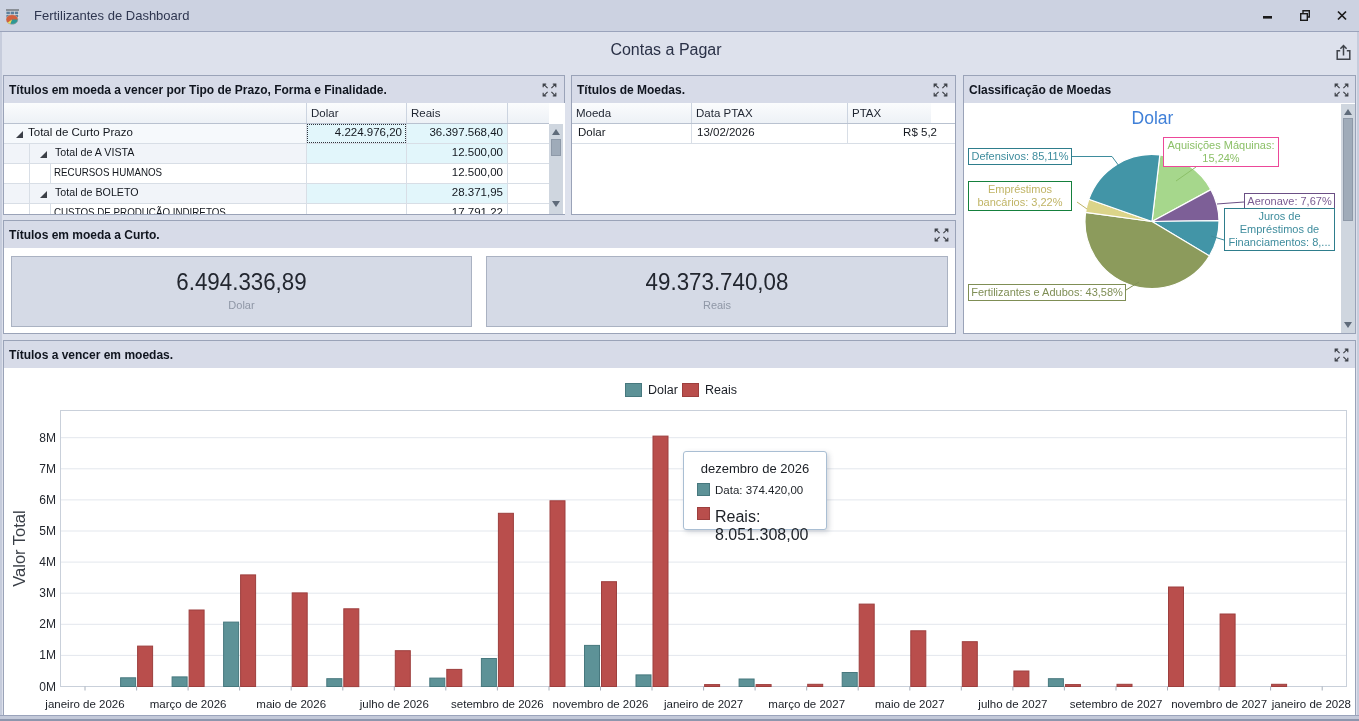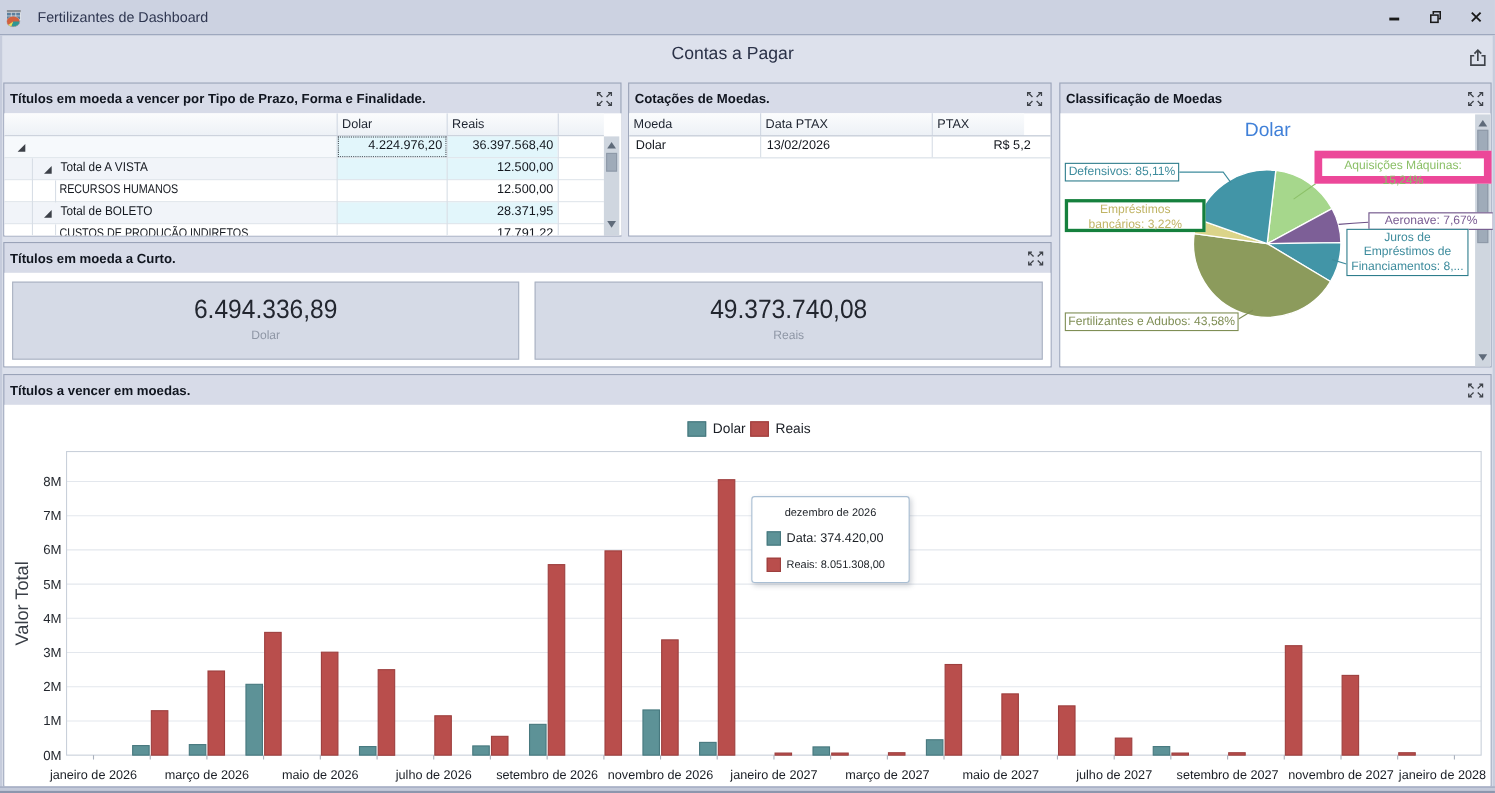--- a/index.html
+++ b/index.html
@@ -79,20 +79,21 @@
   <div class="gline" style="left:0;top:20px;width:545px;height:1px;background:#b9c2d0"></div>
   <div class="abs" style="left:0;top:21px;width:302px;height:19px;background:#f6f9fc"></div>
   <div class="abs" style="left:302px;top:21px;width:100px;height:19px;background:#e2f6fb"></div>
   <div class="abs" style="left:402px;top:21px;width:101px;height:19px;background:#e2f6fb"></div>
   <div class="abs" style="left:503px;top:21px;width:42px;height:19px;background:#ffffff"></div>
   <div class="abs" style="left:11px;top:21px">
       <svg width="9" height="9" viewBox="0 0 9 9" style="position:absolute;top:6px">
         <polygon points="8,1 8,8 1,8" fill="#3c4048"></polygon>
       </svg>
     </div>
+  <div class="cell" style="left:24px;top:21px;width:276px;">Total de Curto Prazo</div>
   <div class="cell num" style="left:308px;top:21px;width:90px">4.224.976,20</div>
   <div class="cell num" style="left:408px;top:21px;width:91px">36.397.568,40</div>
   <div class="abs" style="left:303px;top:21px;width:99px;height:19px;border:1px dotted #30343c"></div>
   <div class="gline" style="left:0;top:40px;width:545px;height:1px"></div>
   <div class="abs" style="left:0;top:41px;width:302px;height:19px;background:#f1f4f9"></div>
   <div class="abs" style="left:302px;top:41px;width:100px;height:19px;background:#e2f6fb"></div>
   <div class="abs" style="left:402px;top:41px;width:101px;height:19px;background:#e2f6fb"></div>
   <div class="abs" style="left:503px;top:41px;width:42px;height:19px;background:#ffffff"></div>
   <div class="abs" style="left:35px;top:41px">
       <svg width="9" height="9" viewBox="0 0 9 9" style="position:absolute;top:6px">
@@ -135,21 +136,21 @@
   <div class="gline" style="left:46px;top:61px;width:1px;height:20px"></div>
   <div class="gline" style="left:46px;top:101px;width:1px;height:10px"></div>
 
   <div class="sbar" style="left:545px;top:21px;width:14px;height:90px"></div>
   <div class="arr-u" style="left:548px;top:26px"></div>
   <div class="sthumb" style="left:547px;top:36px;width:10px;height:17px"></div>
   <div class="arr-d" style="left:548px;top:98px"></div>
 </div>
 
 <div class="panel" style="left:571px;top:75px;width:385px;height:140px"></div>
-<div class="ptitle" style="left:577px;top:83px">Cotações de Moedas.</div>
+<div class="ptitle" style="left:577px;top:83px">Títulos de Moedas.</div>
 <svg style="position:absolute;left:933px;top:83px" width="15" height="14" viewBox="0 0 15 14">
 <g stroke="#3f434a" stroke-width="1.2" fill="none">
 <path d="M5.6,5.2 L1.6,1.2 M1.2,4.2 V1.2 H4.2"></path>
 <path d="M9.4,5.2 L13.4,1.2 M10.8,1.2 h3 v3"></path>
 <path d="M5.6,8.8 L1.6,12.8 M1.2,9.8 v3 h3"></path>
 <path d="M9.4,8.8 L13.4,12.8 M10.8,12.8 h3 v-3"></path>
 </g>
   </svg>
 <div class="pcontent" style="left:572px;top:103px;width:383px;height:111px">
   <div class="hcell" style="left:0;top:0;width:119px;border-left:none">Moeda</div>
@@ -322,30 +323,30 @@
 <path d="M1077,202 L1087,209" stroke="#c0b465"></path>
 <path d="M1196,167 L1176,181" stroke="#8cc068"></path>
 <path d="M1244,202 L1230,203 L1217,204" stroke="#6b4f85"></path>
 <path d="M1224,240 L1211,236" stroke="#3e8c9d"></path>
 <path d="M1126,290 L1139,282" stroke="#7f8e55"></path>
 </g>
 
 </svg>
 
 <div class="plabel" style="left:968px;top:148px;width:104px;height:17px;border:1px solid #2e7d8c;color:#3e8c9d">Defensivos: 85,11%</div>
-<div class="plabel" style="left:968px;top:181px;width:128px;height:30px;border:3px solid #15803d;color:#c0b465">Empréstimos<br>bancários: 3,22%</div>
-<div class="plabel" style="left:1195px;top:137px;width:161px;height:30px;border:7px solid #ec4899;color:#8cc068">Aquisições Máquinas:<br>15,24%</div>
-<div class="plabel" style="left:1244px;top:193px;width:114px;height:16px;border:1px solid #6b4f85;color:#7a5b92">Aeronave: 7,67%</div>
+<div class="plabel" style="left:968px;top:181px;width:104px;height:30px;border:1px solid #15803d;color:#c0b465">Empréstimos<br>bancários: 3,22%</div>
+<div class="plabel" style="left:1163px;top:137px;width:116px;height:30px;border:1px solid #ec4899;color:#8cc068">Aquisições Máquinas:<br>15,24%</div>
+<div class="plabel" style="left:1244px;top:193px;width:91px;height:16px;border:1px solid #6b4f85;color:#7a5b92">Aeronave: 7,67%</div>
 <div class="plabel" style="left:1224px;top:208px;width:111px;height:43px;border:1px solid #2e7d8c;color:#3e8c9d">Juros de<br>Empréstimos de<br>Financiamentos: 8,...</div>
 <div class="plabel" style="left:968px;top:284px;width:158px;height:17px;border:1px solid #7f8e55;color:#7f8e55">Fertilizantes e Adubos: 43,58%</div>
 
 <div class="abs" style="left:683px;top:451px;width:144px;height:79px;background:#fff;border:1px solid #a9bed3;border-radius:3px;box-shadow:2px 2px 5px rgba(80,90,110,0.25)">
-  <div style="text-align:center;margin-top:9px;font-size:10px;color:#1c2026">dezembro de 2026</div>
+  <div style="text-align:center;margin-top:9px;font-size:13px;color:#1c2026">dezembro de 2026</div>
   <div class="abs" style="left:13px;top:31px;width:13px;height:13px;background:#5d9297;border:1px solid #47787e"></div>
   <div class="abs" style="left:31px;top:32px;font-size:11.5px;color:#1c2026">Data: 374.420,00</div>
   <div class="abs" style="left:13px;top:55px;width:13px;height:13px;background:#b94e4c;border:1px solid #9d3f3e"></div>
-  <div class="abs" style="left:31px;top:56px;font-size:10px;color:#1c2026">Reais: 8.051.308,00</div>
+  <div class="abs" style="left:31px;top:56px;font-size:16px;color:#1c2026">Reais: 8.051.308,00</div>
 </div>
 
 <div class="abs" style="left:0;top:32px;width:2px;height:689px;background:#c6ccdc"></div>
 <div class="abs" style="left:1357px;top:32px;width:2px;height:689px;background:#c6ccdc"></div>
 <div class="abs" style="left:0;top:715px;width:1359px;height:6px;background:#c3c9d9;border-top:1px solid #9aa3bb"></div>
 <div class="abs" style="left:0;top:719px;width:1359px;height:2px;background:#8d96ad"></div>
 
 </body></html>

